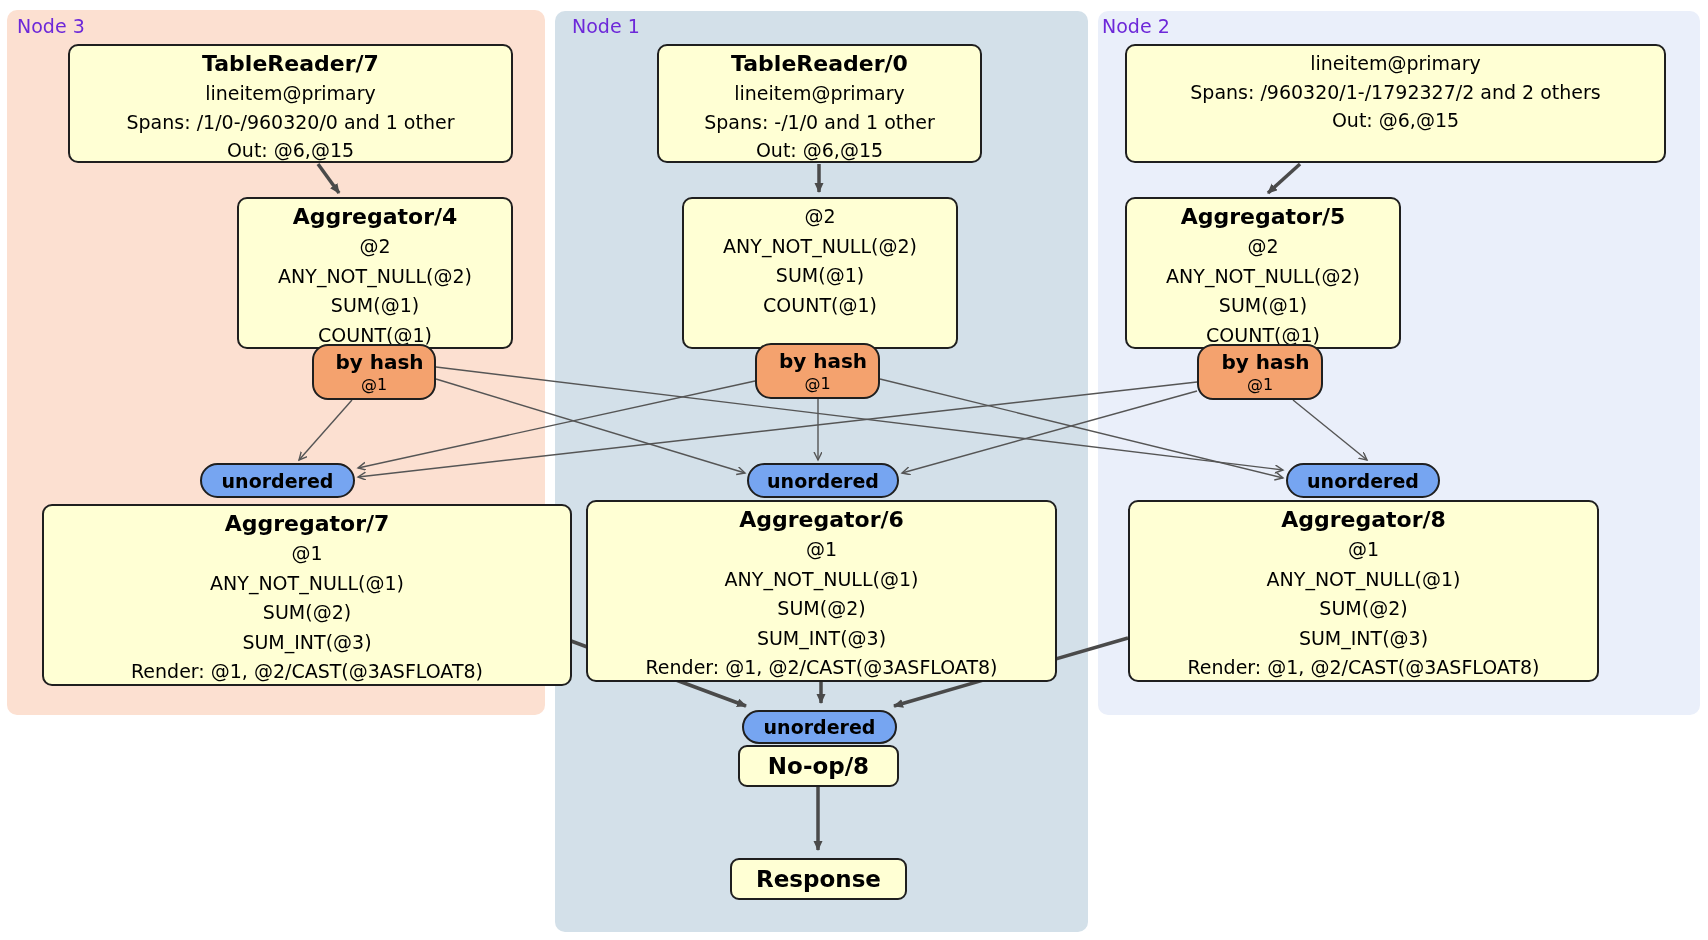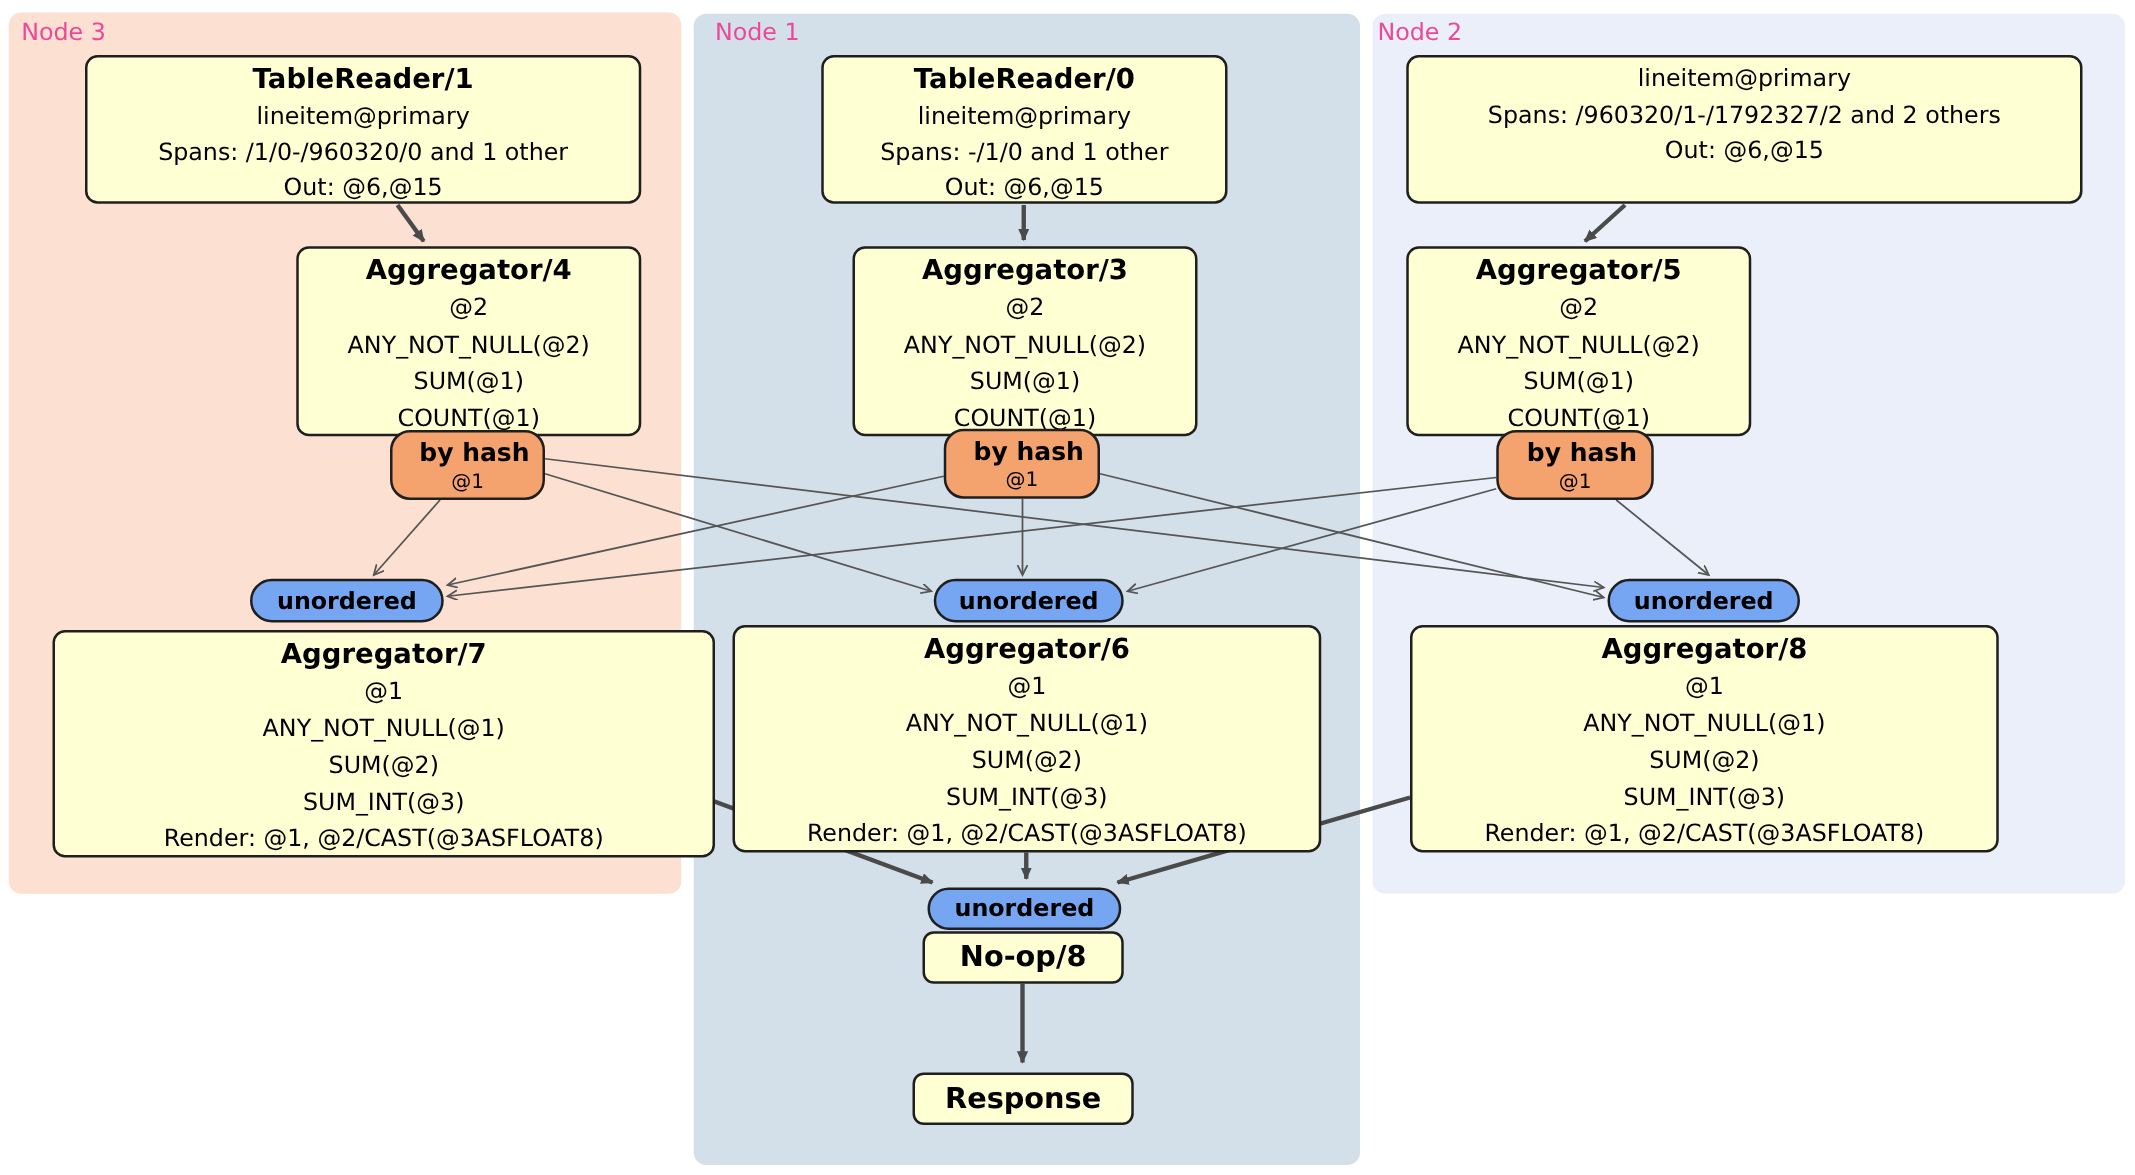--- a/index.html
+++ b/index.html
@@ -2,21 +2,21 @@
 <html><head>
 <meta charset="utf-8">
 <style>
   html,body { margin:0; padding:0; background:#ffffff; }
   .canvas {
     position:relative; width:1708px; height:940px;
     font-family:"DejaVu Sans", sans-serif; color:#000;
     overflow:hidden; background:#ffffff;
   }
   .panel { position:absolute; border-radius:10px; }
-  .panel-label { position:absolute; font-size:19px; line-height:19px; color:#ec4899; }
+  .panel-label { position:absolute; font-size:19px; line-height:19px; color:#6d28d9; }
   .edges { position:absolute; left:0; top:0; }
   .nbox {
     position:absolute; box-sizing:border-box; text-align:center;
     background:#ffffd4; border:2px solid #1f1f1f; border-radius:10px;
     padding-top:3px;
   }
   .nbox .t { font-weight:bold; font-size:22px; line-height:30px; white-space:nowrap; }
   .nbox .l { font-size:19px; line-height:28.5px; white-space:nowrap; }
   .nbox-agg .l { line-height:29.5px; }
   .minibox {
@@ -79,21 +79,21 @@
       <line x1="819" y1="164" x2="819" y2="192" marker-end="url(#mthick)"></line>
       <line x1="1300" y1="164" x2="1268" y2="193" marker-end="url(#mthick)"></line>
       <line x1="520" y1="622" x2="746" y2="706" marker-end="url(#mthick)"></line>
       <line x1="821" y1="682" x2="821" y2="703" marker-end="url(#mthick)"></line>
       <line x1="1128" y1="638" x2="894" y2="706" marker-end="url(#mthick)"></line>
       <line x1="818" y1="787" x2="818" y2="850" marker-end="url(#mthick)"></line>
     </g>
   </svg>
 
   <div class="nbox" style="left:68px; top:44px; width:445px; height:119px;">
-    <div class="t">TableReader/1</div>
+    <div class="t">TableReader/7</div>
     <div class="l">lineitem@primary</div>
     <div class="l">Spans: /1/0-/960320/0 and 1 other</div>
     <div class="l">Out: @6,@15</div>
   </div>
 
   <div class="nbox" style="left:657px; top:44px; width:325px; height:119px;">
     <div class="t">TableReader/0</div>
     <div class="l">lineitem@primary</div>
     <div class="l">Spans: -/1/0 and 1 other</div>
     <div class="l">Out: @6,@15</div>
@@ -107,21 +107,20 @@
 
   <div class="nbox nbox-agg" style="left:237px; top:197px; width:276px; height:152px;">
     <div class="t">Aggregator/4</div>
     <div class="l">@2</div>
     <div class="l">ANY_NOT_NULL(@2)</div>
     <div class="l">SUM(@1)</div>
     <div class="l">COUNT(@1)</div>
   </div>
 
   <div class="nbox nbox-agg" style="left:682px; top:197px; width:276px; height:152px;">
-    <div class="t">Aggregator/3</div>
     <div class="l">@2</div>
     <div class="l">ANY_NOT_NULL(@2)</div>
     <div class="l">SUM(@1)</div>
     <div class="l">COUNT(@1)</div>
   </div>
 
   <div class="nbox nbox-agg" style="left:1125px; top:197px; width:276px; height:152px;">
     <div class="t">Aggregator/5</div>
     <div class="l">@2</div>
     <div class="l">ANY_NOT_NULL(@2)</div>

